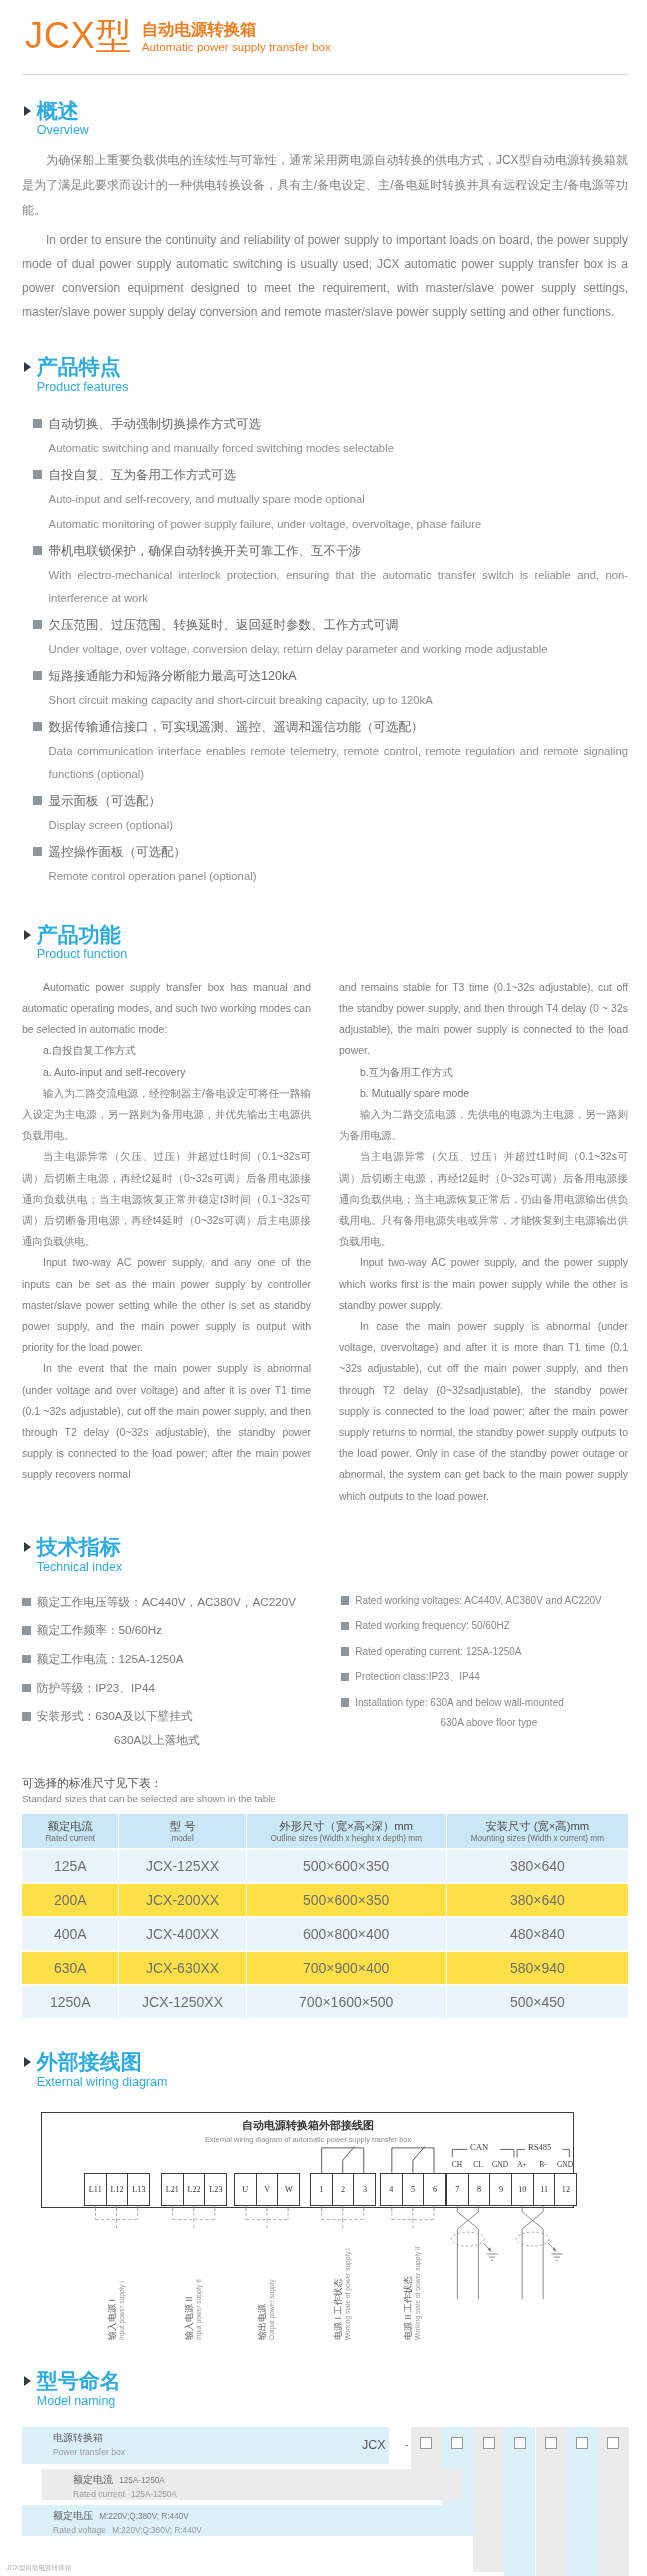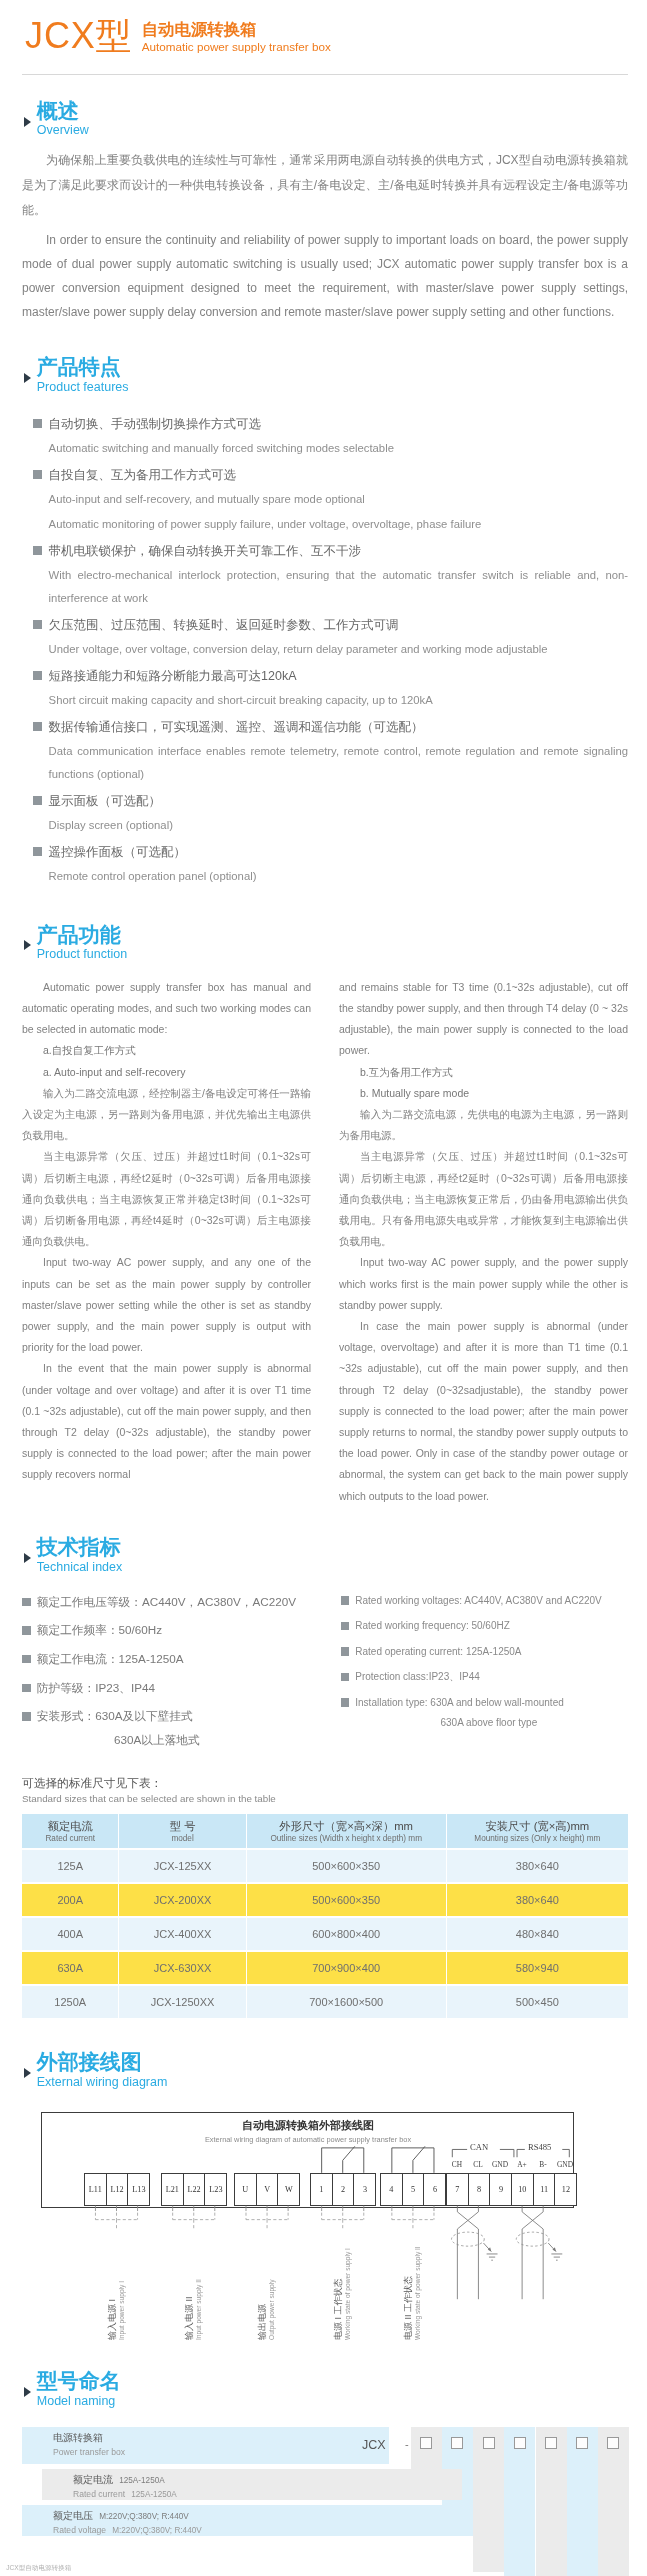--- a/index.html
+++ b/index.html
@@ -13,21 +13,21 @@
   
   .hdr{display:flex;align-items:flex-end;padding-top:17px;margin-left:3.1px;}
   .hdr-model{font-size:36px;color:#f07c1e;line-height:1.0;letter-spacing:0.8px;}
   .hdr-right{margin-left:9.4px;margin-top:1.6px;}
   .hdr-cn{font-size:16.4px;color:#f07c1e;font-weight:bold;line-height:1.25;}
   .hdr-en{font-size:11.7px;color:#f07c1e;line-height:1.3;}
   .top-rule{border:none;border-top:0.8px solid #d8d8d8;margin:20px 0 0 0;}
 
   
   .sec{margin-top:23.4px;}
-  .sec-head{display:flex;align-items:center;}
+  .sec-head{display:flex;}
   .tri{width:0;height:0;border-top:5.5px solid transparent;border-bottom:5.5px solid transparent;
        border-left:7.8px solid #2e3b47;margin:7px 6.2px 0 1.6px;flex:none;}
   .sh-cn{font-size:21px;color:#2aabe2;font-weight:bold;line-height:1.1;}
   .sh-en{font-size:12.5px;color:#2aabe2;margin-top:1.6px;}
 
   
   .ov-p{font-size:12px;color:#828282;line-height:2.05;text-align:justify;
         text-indent:2em;margin:11px 0 0 0;}
   .ov-p.en{line-height:2.0;margin-top:6.2px;}
 
@@ -55,21 +55,21 @@
   .ti-sub{font-size:11.7px;color:#7a7a7a;line-height:1.6;padding-left:92px;}
   .tcol.en .ti-sub{font-size:10px;color:#8a8a8a;padding-left:100px;}
 
   
   .tbl-note-cn{font-size:11.7px;color:#555;margin-top:26.5px;}
   .tbl-note-en{font-size:9.8px;color:#8a8a8a;margin-top:2.3px;}
   table.std{width:100%;border-collapse:collapse;margin-top:9.4px;}
   table.std th{background:#c9e7f6;padding:4.7px 3.1px;font-weight:normal;}
   table.std th .h-cn{font-size:11.3px;color:#4c4c4c;}
   table.std th .h-en{font-size:8.2px;color:#6f6f6f;margin-top:0.8px;}
-  table.std td{text-align:center;font-size:11px;color:#6f6f6f;height:30px;}
+  table.std td{text-align:center;font-size:14px;color:#6f6f6f;height:30px;}
   table.std tr td{border-bottom:2.3px solid #ffffff;}
   table.std tr.odd td{background:#e9f4fb;}
   table.std tr.even td{background:#fde047;}
   table.std th{border-bottom:2.3px solid #ffffff;border-right:1.6px solid #ffffff;}
   table.std td{border-right:1.6px solid #ffffff;}
   table.std th:last-child,table.std td:last-child{border-right:none;}
   .c1{width:16%;}.c2{width:21%;}.c3{width:33%;}.c4{width:30%;}
 
   
   .wiring-wrap{position:relative;width:534px;height:234px;margin:23.4px 0 0 19px;}
@@ -305,21 +305,21 @@
           <th class="c2">
               <div class="h-cn">型 号</div>
               <div class="h-en">model</div>
             </th>
           <th class="c3">
               <div class="h-cn">外形尺寸（宽×高×深）mm</div>
               <div class="h-en">Outline sizes (Width x height x depth) mm</div>
             </th>
           <th class="c4">
               <div class="h-cn">安装尺寸 (宽×高)mm</div>
-              <div class="h-en">Mounting sizes (Only x height) mm</div>
+              <div class="h-en">Mounting sizes (Width x current) mm</div>
             </th>
         </tr>
       </thead>
       <tbody>
         <tr class="odd">
           <td>125A</td>
           <td>JCX-125XX</td>
           <td>500×600×350</td>
           <td>380×640</td>
         </tr>

